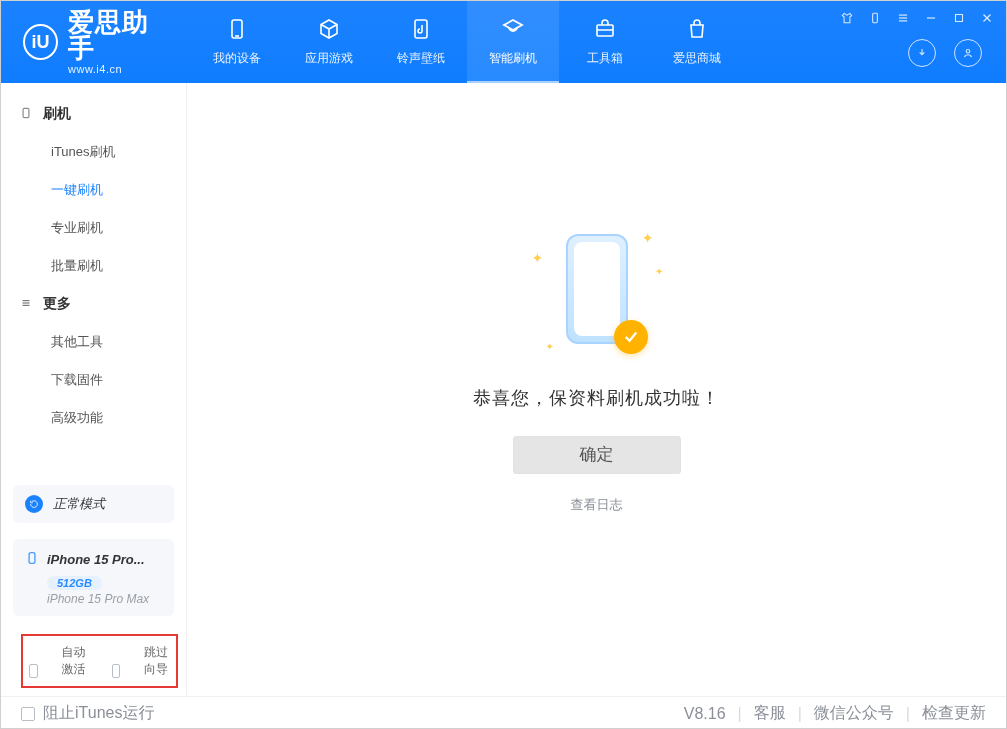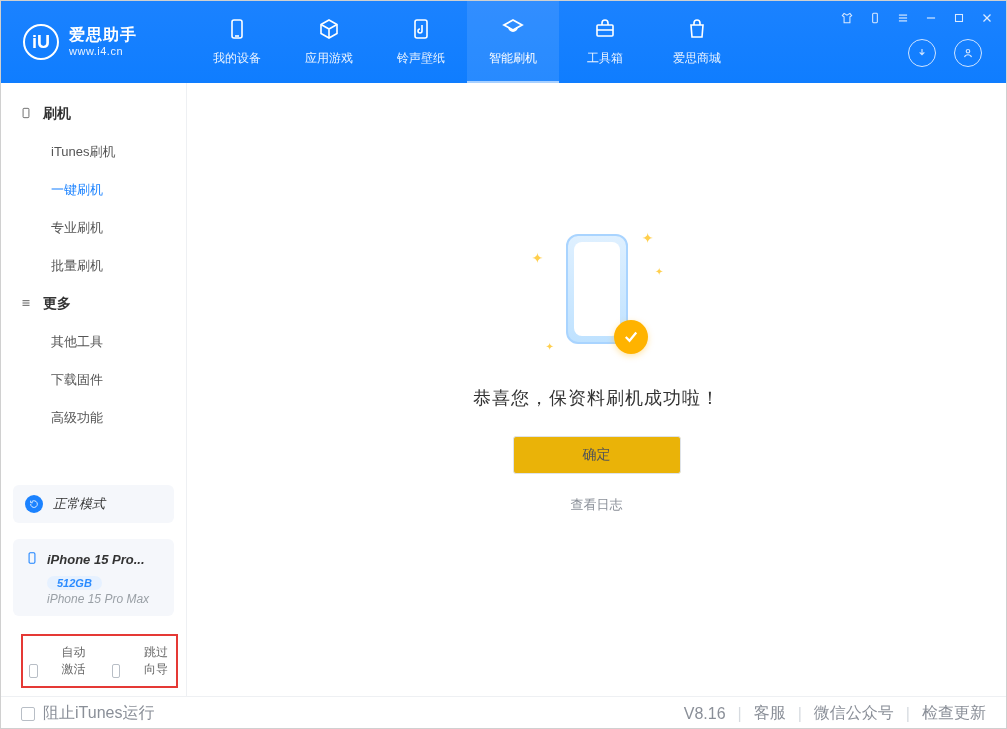--- a/index.html
+++ b/index.html
@@ -29,21 +29,21 @@
     width: 190px;
   }
   .brand-logo {
     width: 36px; height: 36px;
     border: 2px solid #fff;
     border-radius: 50%;
     display: flex; align-items: center; justify-content: center;
     font-weight: 700; font-size: 18px;
     margin-right: 10px;
   }
-  .brand-text .t1 { font-size: 16px; font-weight: 600; letter-spacing: 1px; line-height: 1; }
+  .brand-text .t1 { font-size: 26px; font-weight: 600; letter-spacing: 1px; line-height: 1; }
   .brand-text .t2 { font-size: 11px; opacity: .9; margin-top: 2px; letter-spacing: .5px; }
   .nav-tabs { display: flex; height: 100%; }
   .nav-tab {
     width: 92px;
     display: flex; flex-direction: column; align-items: center; justify-content: center;
     gap: 6px;
     cursor: pointer;
     color: #eaf3ff;
     font-size: 12px;
   }
@@ -140,22 +140,22 @@
   .illus .tick svg { width:18px; height:18px; stroke:#fff; stroke-width:3; }
   .spark { position:absolute; color:#ffcf4d; font-size:14px; }
   .spark.s1 { left:10px; top:24px; }
   .spark.s2 { right:18px; top:4px; }
   .spark.s3 { right:8px; top:40px; font-size:10px; }
   .spark.s4 { left:24px; bottom:4px; font-size:10px; }
 
   .success-text { margin-top: 30px; font-size: 18px; color:#333; letter-spacing:1px; }
   .ok-btn {
     margin-top: 26px; width: 168px; height: 38px;
-    border: 1px solid #dfe3e8; background:#eab308; color:#555;
-    border-radius: 3px; font-size: 14px; cursor:pointer;
+    border: 1px solid #dfe3e8; background:#e5e5e5; color:#555;
+    border-radius: 3px; font-size: 17px; cursor:pointer;
   }
   .view-log { margin-top: 22px; color:#8a8f98; font-size:13px; cursor:pointer; }
 
   
   .footer {
     height: 34px; border-top: 1px solid #eef0f3;
     display:flex; align-items:center; justify-content:space-between;
     padding: 0 20px; font-size:16px; color:#8a8f98;
     background:#fff;
   }

